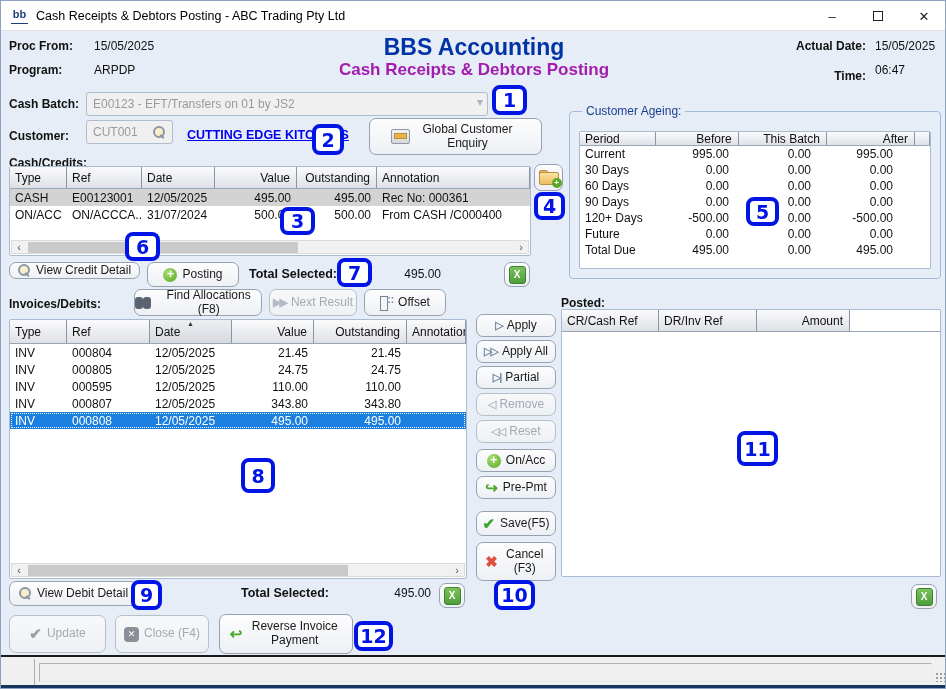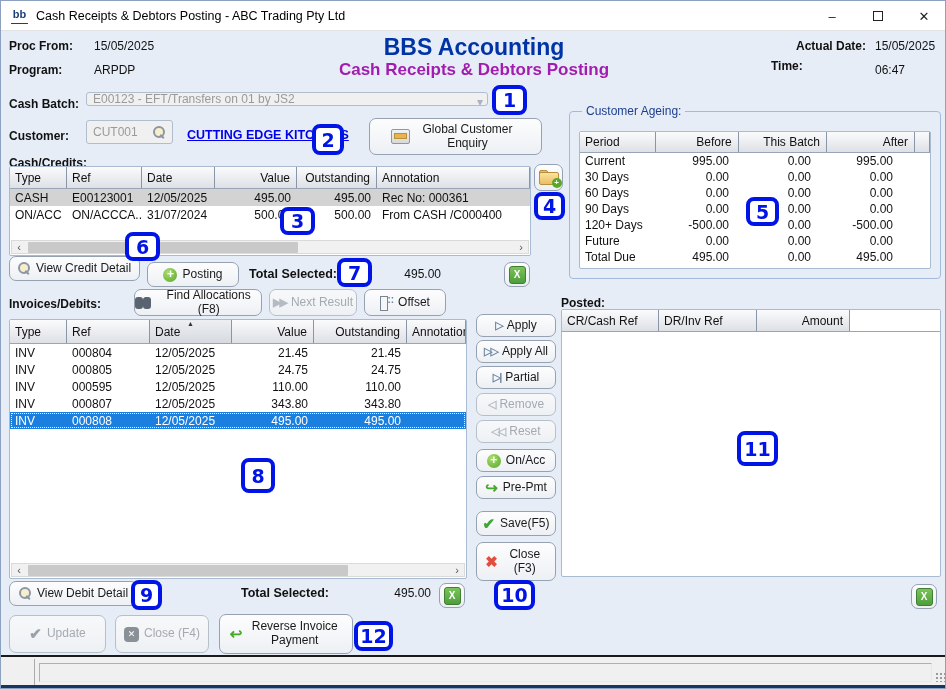--- a/index.html
+++ b/index.html
@@ -15,21 +15,21 @@
   .tb-btn { width:46px; height:30px; display:flex; align-items:center; justify-content:center; font-size:13px; color:#222; }
   .tb-max-glyph { width:10px; height:10px; border:1px solid #222; }
 
   .lbl { font-weight:bold; color:#111; }
   .abs { position:absolute; }
 
   .hdr-title { position:absolute; left:0; top:33px; width:946px; text-align:center; font-size:23px; font-weight:bold; color:#0034A6; }
   .hdr-sub   { position:absolute; left:0; top:59px; width:946px; text-align:center; font-size:17px; font-weight:bold; color:#a21caf; }
 
   
-  .combo { position:absolute; left:85px; top:91px; width:402px; height:14px; background:#F0F0F0; border:1px solid #AFBECE; border-radius:3px; color:#9A9A9A; display:flex; align-items:center; padding:0 20px 0 6px; }
+  .combo { position:absolute; left:85px; top:91px; width:402px; height:24px; background:#F0F0F0; border:1px solid #AFBECE; border-radius:3px; color:#9A9A9A; display:flex; align-items:center; padding:0 20px 0 6px; }
   .combo .dd { position:absolute; right:4px; top:2px; color:#A8B4C2; font-size:12px; }
   .field { position:absolute; background:#F0F0F0; border:1px solid #AFBECE; border-radius:3px; color:#9A9A9A; display:flex; align-items:center; padding:0 6px; }
   .link { color:#0000EE; font-weight:bold; text-decoration:underline; font-size:12.5px; }
 
   
   .btn { background:linear-gradient(#FDFDFE,#EDF0F4); border:1px solid #96A2B2; border-radius:7px; display:flex; align-items:center; justify-content:center; gap:5px; font-size:12px; color:#1a1a1a; text-align:center; line-height:1.15; position:absolute; }
   .btn.dis { color:#A4AAB2; border-color:#B7BFC9; background:linear-gradient(#F7F8FA,#EEF1F4); }
   .tri { color:#7188A3; font-size:11px; letter-spacing:-2px; font-weight:bold; }
   .btn.dis .tri { color:#B3BBC5; }
   .gplus { width:14px; height:14px; border-radius:50%; background:radial-gradient(circle at 35% 30%, #A8DD6E, #59A828); color:#fff; font-weight:bold; font-size:12px; line-height:13px; text-align:center; flex:0 0 14px; }
@@ -54,21 +54,21 @@
   .hrow span { border-right:1px solid #8896A8; height:100%; display:flex; align-items:center; }
   .trow span { padding-left:5px; overflow:hidden; }
   .trow span.r { justify-content:flex-end; text-align:right; padding-right:6px; padding-left:0; display:flex; }
   .sel-gray { background:#D3D3D3; }
   .sel-blue { background:#1B7FE0; color:#fff; outline:1px dotted #F5F5F5; outline-offset:-2px; }
 
   .cc .c0{width:57px} .cc .c1{width:75px} .cc .c2{width:73px} .cc .c3{width:82px} .cc .c4{width:80px} .cc .c5{flex:1}
   .inv .c0{width:57px} .inv .c1{width:83px} .inv .c2{width:82px} .inv .c3{width:82px} .inv .c4{width:93px} .inv .c5{flex:1}
   .age .c0{width:79px} .age .c1{width:76px} .age .c2{width:82px} .age .c3{width:82px} .age .c4{flex:1}
   .post .c0{width:97px} .post .c1{width:98px} .post .c2{width:93px} .post .c3{flex:1; border-right:none !important; background:#fff;}
-  .age .trow{height:16px;} .age .hrow{height:21px;gap:9px;}
+  .age .trow{height:16px;} .age .hrow{height:14px;gap:9px;}
   .sorted { background:linear-gradient(#EDEFF2,#D6DAE0) !important; position:relative; }
   .sort-arrow { position:absolute; left:50%; top:0px; transform:translateX(-50%); font-size:7px; color:#333; padding:0 !important; border:none !important; height:auto !important; }
 
   
   .hscroll { position:absolute; height:14px; background:#F1F1F1; border:1px solid #DADADA; display:flex; align-items:center; }
   .hs-arrow { width:14px; text-align:center; color:#555; font-size:11px; line-height:12px; flex:0 0 14px; }
   .hs-thumb { position:absolute; top:1px; height:11px; background:#C9C9C9; border-radius:1px; }
 
   
   .gbox { position:absolute; border:1px solid #A3BBDA; border-radius:4px; }
@@ -120,21 +120,21 @@
   </div>
 
   <span class="abs lbl" style="left:8px;top:38px">Proc From:</span>
   <span class="abs" style="left:93px;top:38px">15/05/2025</span>
   <span class="abs lbl" style="left:8px;top:62px">Program:</span>
   <span class="abs" style="left:93px;top:62px">ARPDP</span>
   <div class="hdr-title">BBS Accounting</div>
   <div class="hdr-sub">Cash Receipts &amp; Debtors Posting</div>
   <span class="abs lbl" style="left:770px;top:38px;width:95px;text-align:right">Actual Date:</span>
   <span class="abs" style="left:874px;top:38px">15/05/2025</span>
-  <span class="abs lbl" style="left:770px;top:58px;width:95px;text-align:left">Time:</span>
+  <span class="abs lbl" style="left:770px;top:68px;width:95px;text-align:right">Time:</span>
   <span class="abs" style="left:874px;top:62px">06:47</span>
 
   <span class="abs lbl" style="left:8px;top:96px">Cash Batch:</span>
   <div class="combo">
     <span style="overflow:hidden;white-space:nowrap">E00123 - EFT/Transfers on 01 by JS2</span>
     <span class="dd">▾</span>
   </div>
 
   <span class="abs lbl" style="left:8px;top:128px">Customer:</span>
   <div class="field" style="left:85px;top:119px;width:87px;height:24px">
@@ -184,21 +184,21 @@
     </div>
   </div>
   <div class="btn" style="left:533px;top:163px;width:29px;height:27px">
     <span class="folder">
         <span class="tab"></span>
         <span class="back"></span>
         <span class="plus">+</span>
       </span>
   </div>
 
-  <div class="btn" style="left:8px;top:255px;width:131px;height:25px">
+  <div class="btn" style="left:8px;top:261px;width:131px;height:17px">
     <span class="mag"></span>
     <span>View Credit Detail</span>
   </div>
   <div class="btn" style="left:146px;top:261px;width:92px;height:25px">
     <span class="gplus">+</span>
     <span>Posting</span>
   </div>
   <span class="abs lbl" style="left:248px;top:266px;font-size:12.5px">Total Selected:</span>
   <span class="abs" style="left:360px;top:266px;width:80px;text-align:right">495.00</span>
   <div class="btn" style="left:503px;top:261px;width:26px;height:25px">
@@ -372,21 +372,21 @@
   <div class="btn" style="left:475px;top:475px;width:80px;height:23px">
       <span class="green-arrow">↪</span>
       <span>Pre-Pmt</span>
     </div>
   <div class="btn" style="left:475px;top:510px;width:80px;height:25px">
       <span class="chk-g">✔</span>
       <span>Save(F5)</span>
     </div>
   <div class="btn" style="left:475px;top:541px;width:80px;height:39px">
       <span class="x-r">✖</span>
-      <span style="width:44px">Close (F3)</span>
+      <span style="width:44px">Cancel (F3)</span>
     </div>
 
   <span class="abs lbl" style="left:560px;top:295px">Posted:</span>
   <div class="panel post" style="left:560px;top:308px;width:380px;height:268px">
     <div id="post-head">
         <div class="trow hrow">
           <span class="c0">CR/Cash Ref</span>
           <span class="c1">DR/Inv Ref</span>
           <span class="c2 r">Amount</span>
           <span class="c3"></span>

